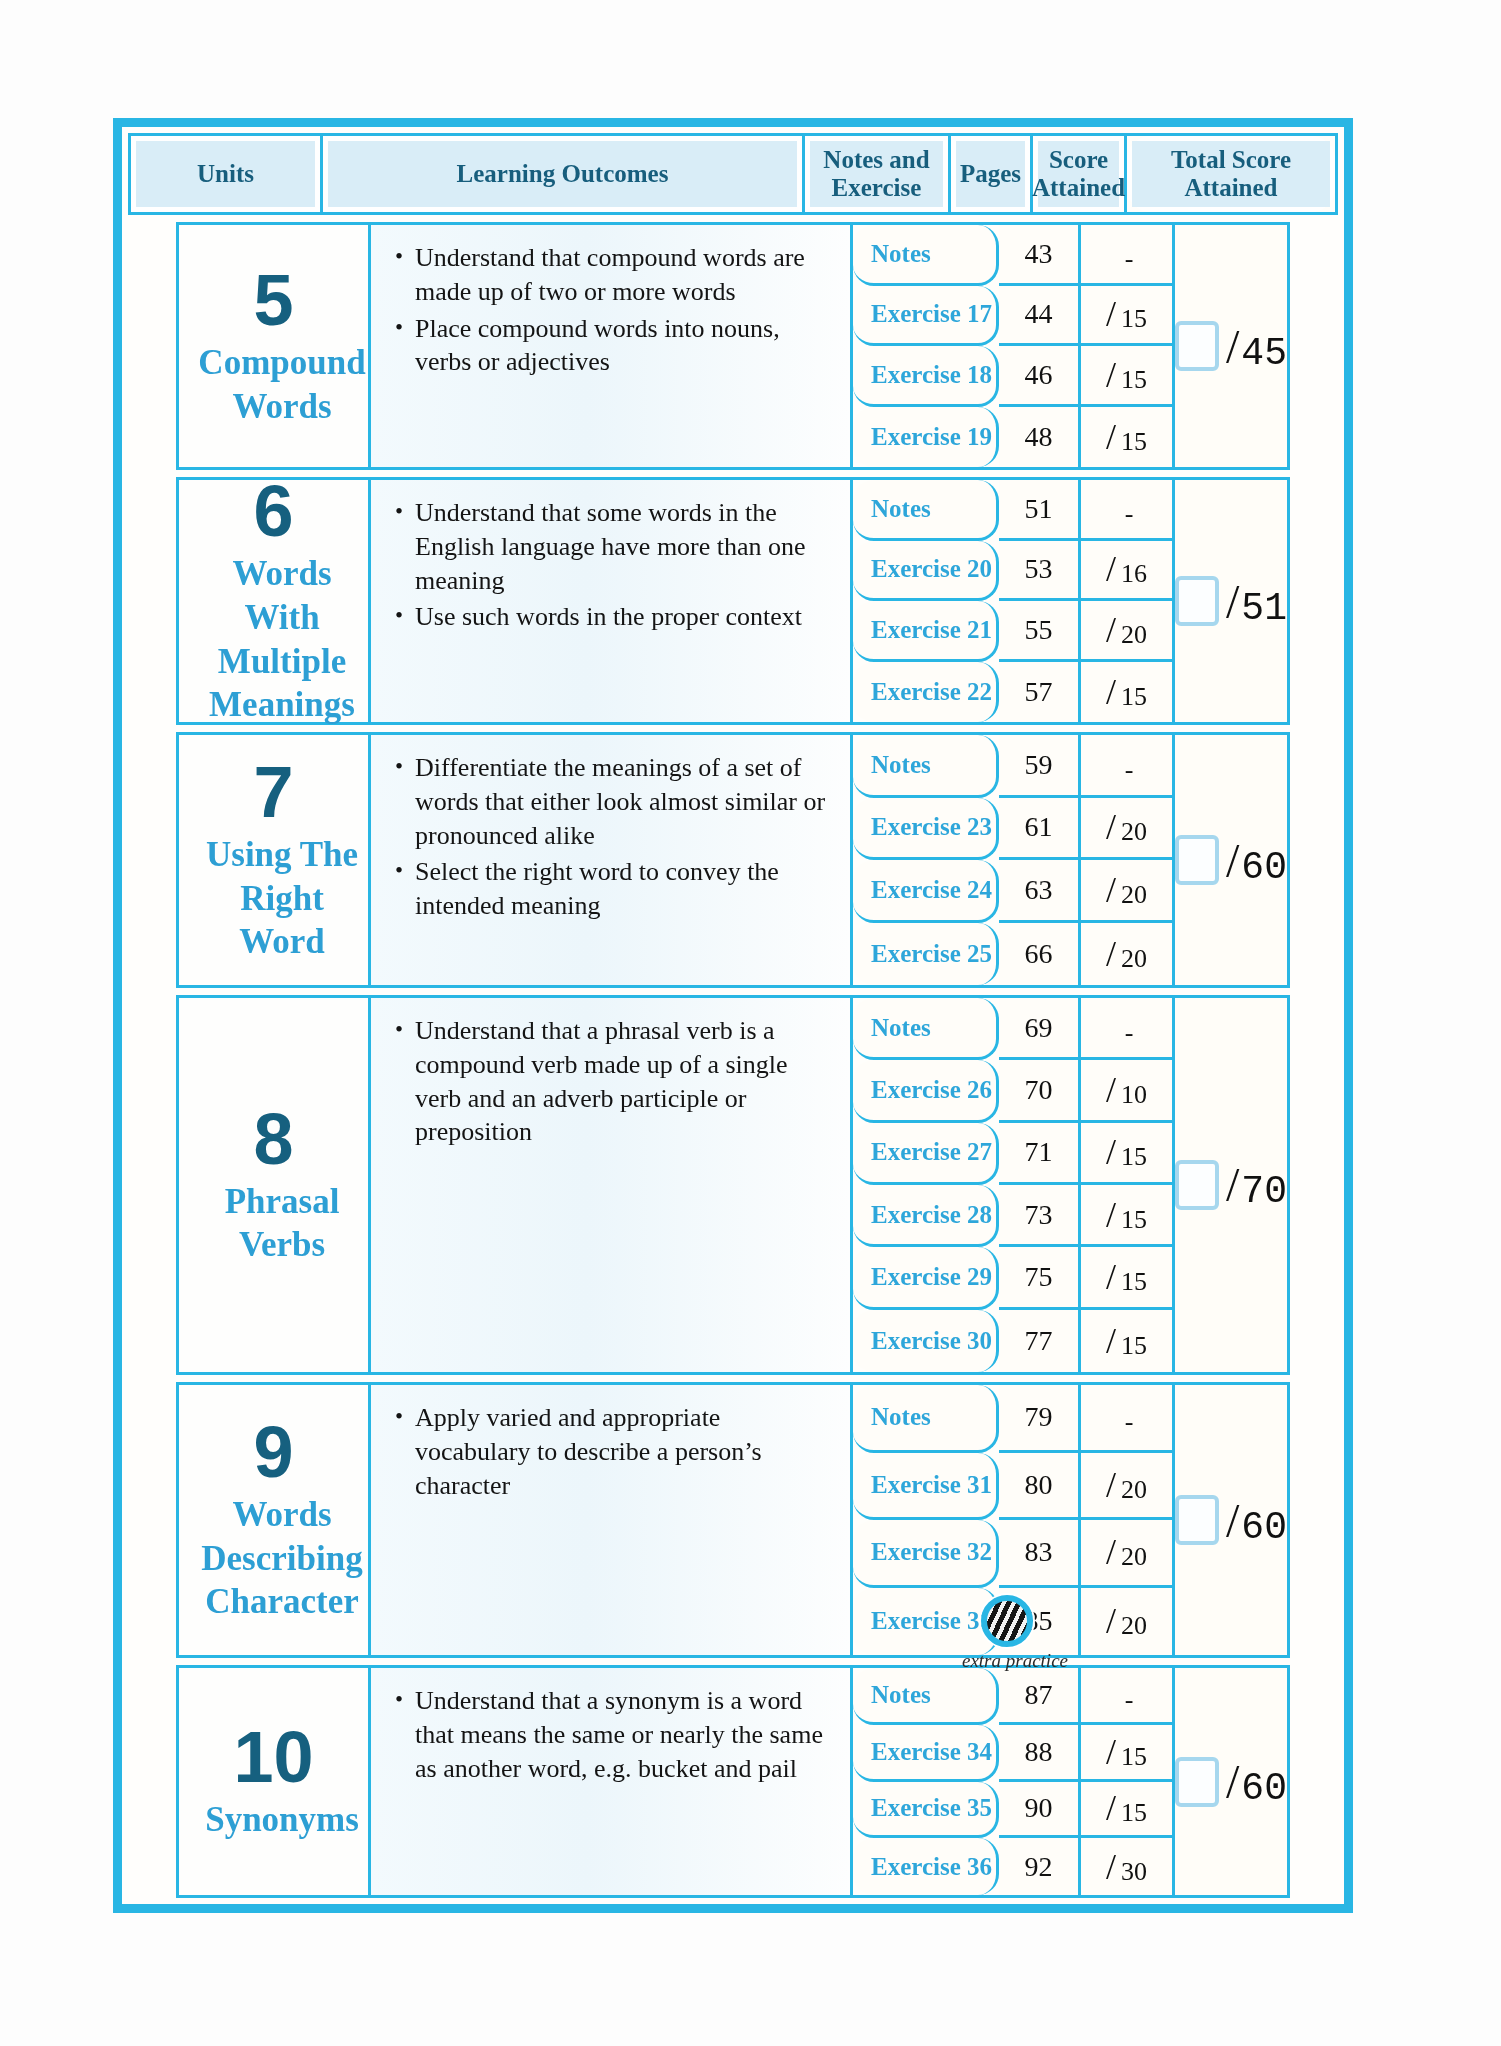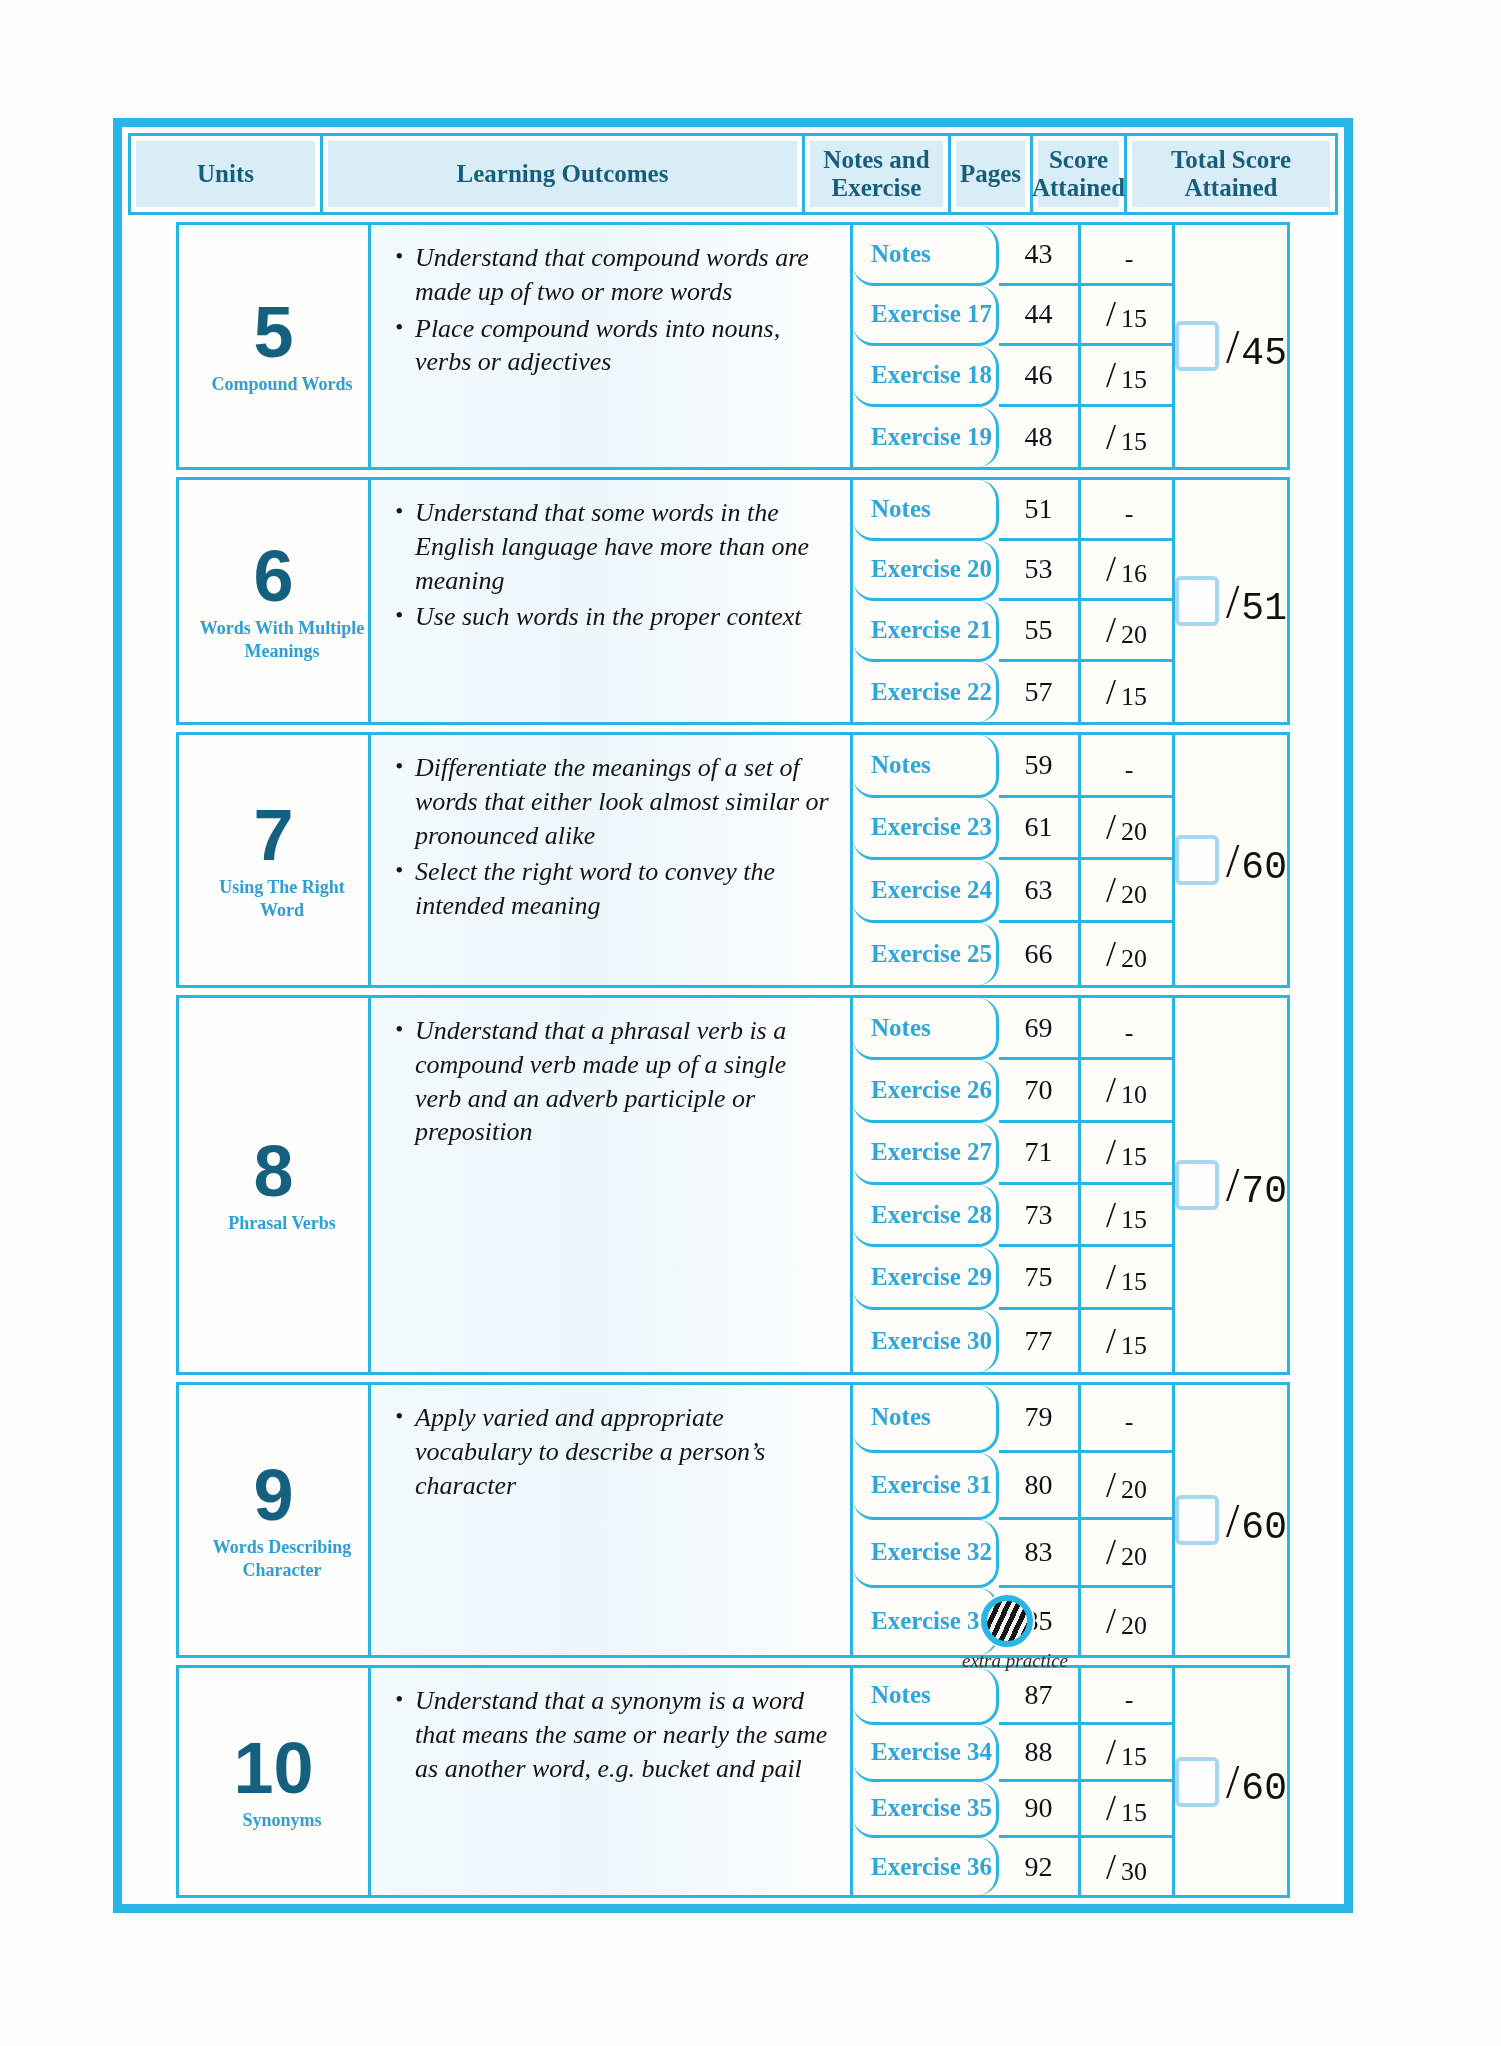--- a/index.html
+++ b/index.html
@@ -48,32 +48,32 @@
   .c-unit{
     grid-column:1;grid-row:1/-1;border-right:3px solid var(--accent);
     display:flex;flex-direction:column;align-items:center;justify-content:center;
     text-align:center;background:#fefefd;
   }
   .unit-number{
     font-family:"Liberation Sans", sans-serif;font-weight:bold;
     font-size:72px;line-height:1;color:var(--unit_number);
   }
   .unit-name{
-    font-weight:bold;font-size:18px;line-height:1.25;color:var(--unit_name);
+    font-weight:bold;font-size:35px;line-height:1.25;color:var(--unit_name);
     width:168px;margin-top:5px;margin-left:17px;
   }
   
   .c-outcome{
     grid-column:2;grid-row:1/-1;border-right:3px solid var(--accent);
     padding:16px 12px 0 20px;
     background:linear-gradient(90deg,#f3fafd 0%,#ecf6fb 45%,#fdfefe 100%);
   }
   .bullet{
     position:relative;padding-left:24px;margin-bottom:3px;
-    font-size:26px;line-height:1.3;color:#141414;font-style:italic;
+    font-size:26px;line-height:1.3;color:#141414;
   }
   .bullet::before{content:"\2022";position:absolute;left:4px;top:1px;font-size:23px;}
   
   .c-label{
     grid-column:3;display:flex;align-items:center;padding-left:18px;
     border-right:3px solid var(--accent);border-bottom:3px solid var(--accent);
     font-weight:bold;font-size:25px;color:var(--label_blue);background:#fffdf9;border-radius:21px;
   }
   .c-page{
     grid-column:4;display:flex;align-items:center;justify-content:center;

